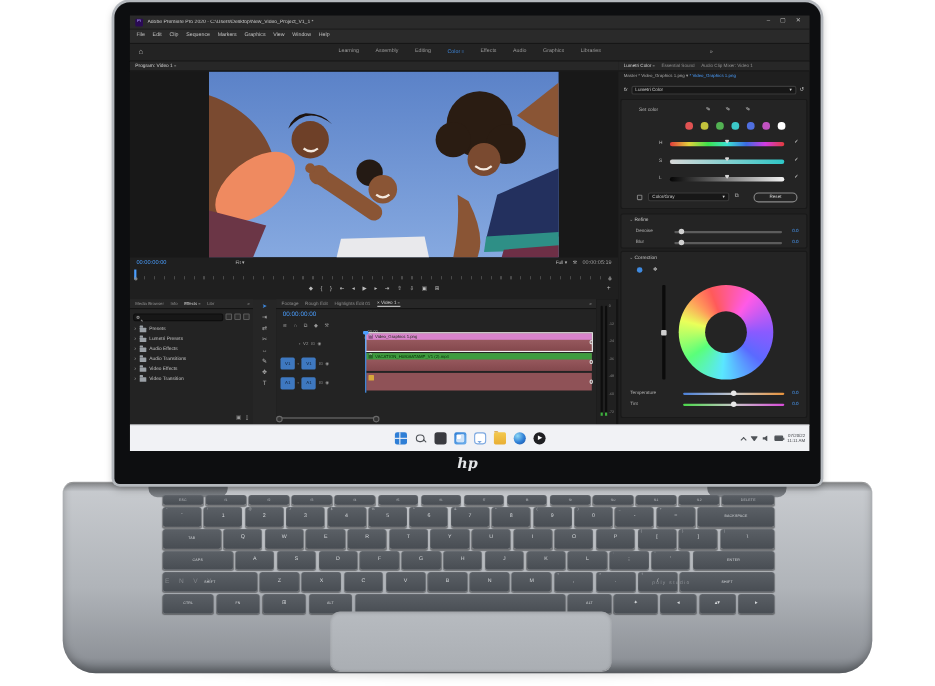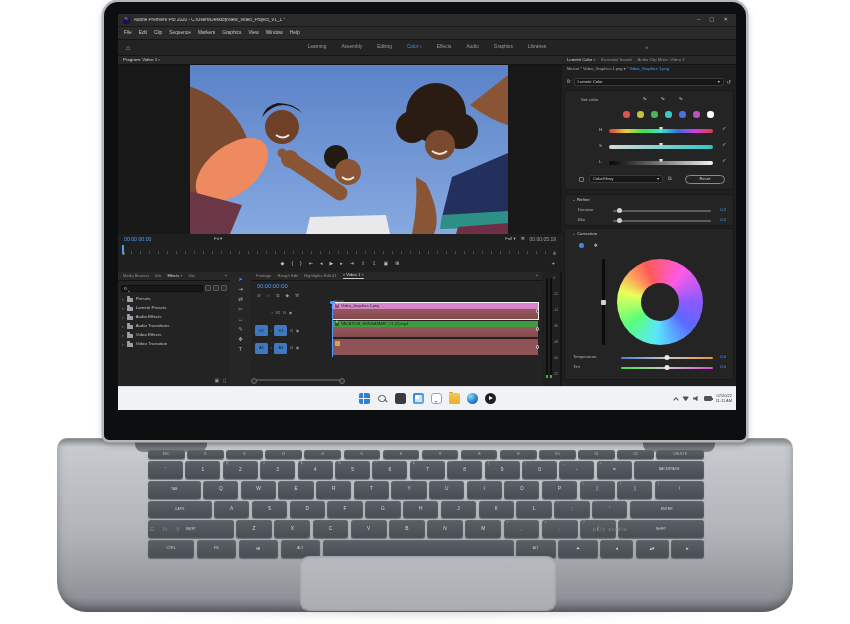--- a/index.html
+++ b/index.html
@@ -1014,14 +1014,17 @@
           <span class="tr-vol"></span>
           <span class="tr-bat"></span>
           <span class="tb-clock">
             <span>07/20/22</span>
             <span>11:11 AM</span>
           </span>
         </div>
       </div>
 
     </div>
+    <div class="chin">
+      <span class="hp-logo">hp</span>
+    </div>
   </div>
 </div>
 
 </body></html>

